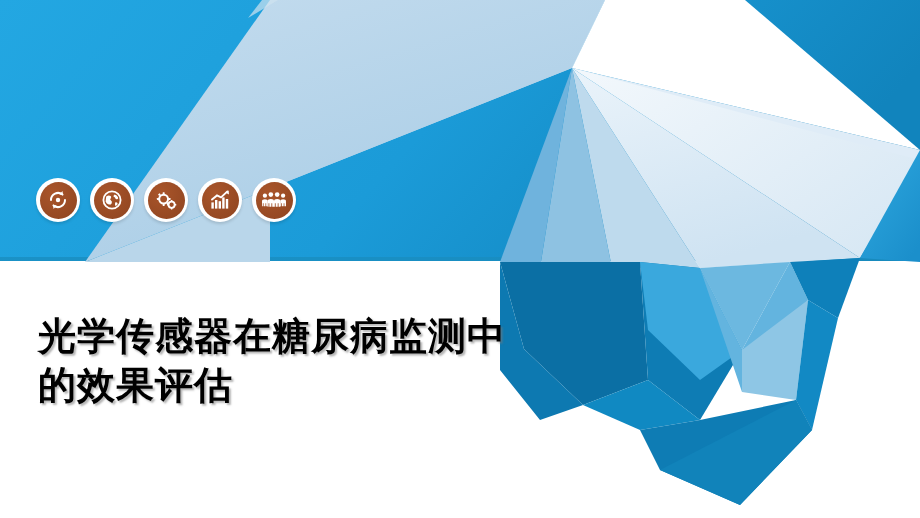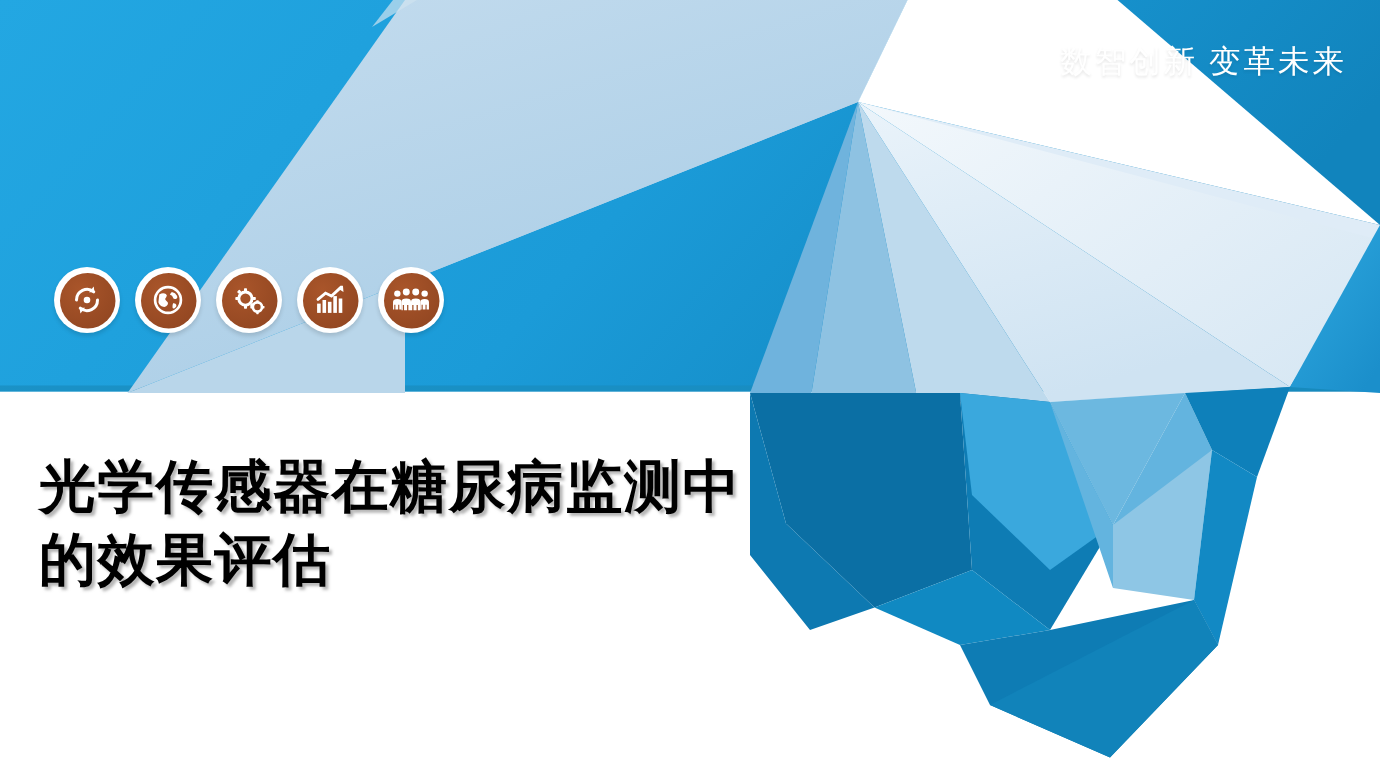--- a/index.html
+++ b/index.html
@@ -68,21 +68,21 @@
   }
   .icon-disc svg { display: block; }
   
   #title-block {
     position: absolute;
     left: 22px;
     top: 296px;
     width: 520px;
   }
   #title-text {
-    margin: 4px;
+    margin: 16px;
     font-family: "DejaVu Sans", "Liberation Sans", sans-serif;
     font-weight: bold;
     font-size: 38px;
     line-height: 1.30;
     color: #000000;
     letter-spacing: 1px;
     text-shadow: 2px 2px 2px rgba(120,120,120,0.55);
     white-space: pre-line;
   }
 </style>
@@ -152,21 +152,20 @@
 
     <polygon points="790,262 860,258 838,318 808,300" fill="#0e80ba"></polygon>
     <polygon points="808,300 838,318 812,430 796,400" fill="#1289c4"></polygon>
 
     <polygon points="640,430 700,420 796,400 812,430 740,505 660,470" fill="#0e7cb4"></polygon>
     <polygon points="660,470 740,505 812,430 796,400" fill="#1183ba"></polygon>
 
     <polygon points="262,0 278,0 248,18" fill="#cfe2f0" opacity="0.7"></polygon>
   </svg>
 
-  <div id="tagline">数智创新  变革未来</div>
 
   <div id="icon-strip">
 
     <div class="icon-badge">
       <div class="icon-disc">
         <svg width="24" height="24" viewBox="0 0 24 24" fill="none" stroke="#ffffff" stroke-width="2" stroke-linecap="round">
           <path d="M5 12a7 7 0 0 1 11.5-5.4"></path>
           <path d="M19 12a7 7 0 0 1-11.5 5.4"></path>
           <polyline points="16.5,3 17,6.8 13.3,6.8" fill="#ffffff" stroke="none"></polyline>
           <polyline points="7.6,21 7,17.2 10.7,17.2" fill="#ffffff" stroke="none"></polyline>

